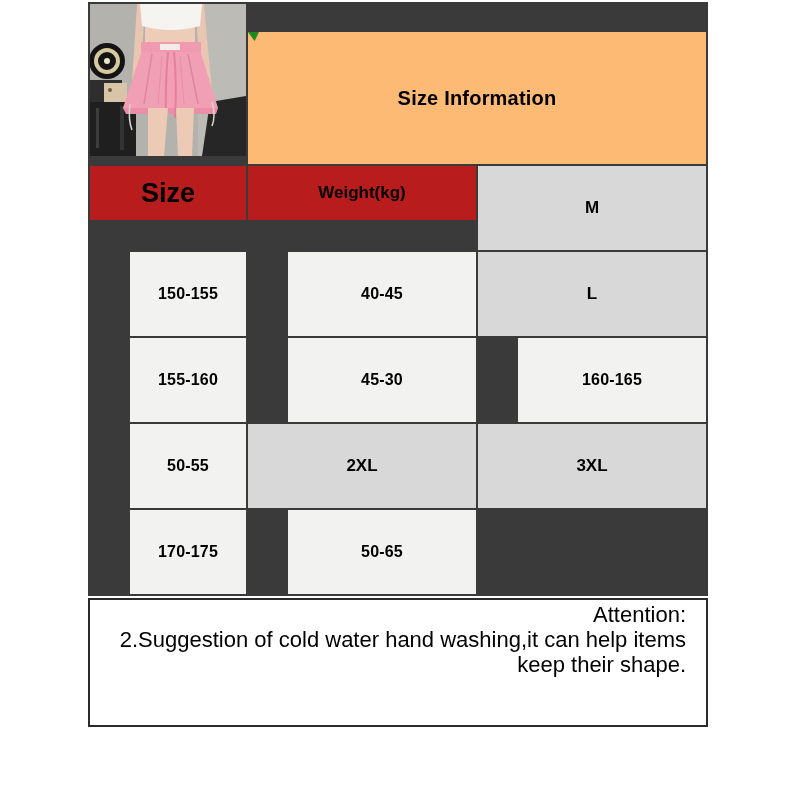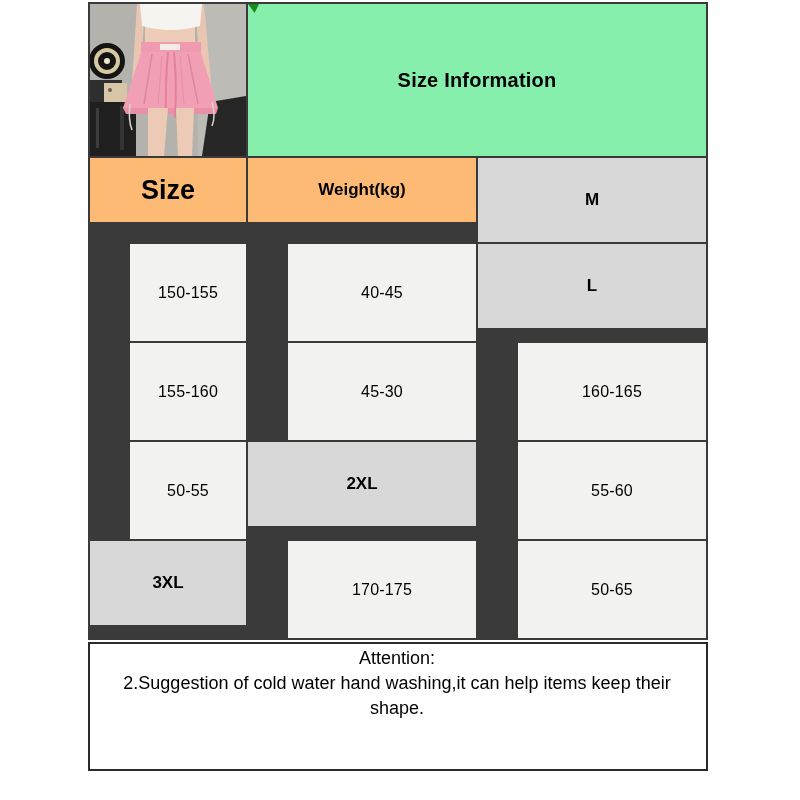--- a/index.html
+++ b/index.html
@@ -33,66 +33,67 @@
   }
   .photo-cell{
     background:#b3b2ad;
     height:152px;
     overflow:hidden;
     padding:0;
   }
   .photo-cell svg{display:block;width:100%;height:100%;}
   .title-cell{
     grid-column:2 / span 2;
-    background:#86efac;
-    height:152px;
+    background:#fdba74;
+    height:132px;
     position:relative;
+    margin-top:28px;
   }
   .title-text{
     font-size:20px;
     font-weight:bold;
     letter-spacing:0.2px;
   }
   .corner-flag{
     position:absolute;
     left:0; top:0;
     width:11px; height:9px;
     background:#1d8a1d;
     clip-path:polygon(0 0, 100% 0, 60% 100%);
   }
   .head-row{
-    background:#fdba74;
-    height:64px;
+    background:#b91c1c;
+    height:54px;
     font-weight:bold;
   }
   .size-head{font-size:27px;}
   .col-head{font-size:17px;}
   .size-col{
     background:#d8d8d8;
     height:84px;
     font-size:17px;
     font-weight:bold;
   }
   .data-cell{
     background:#f2f2f1;
-    height:97px;
+    height:84px;
     font-size:16px;
-    font-weight:normal;
+    font-weight:bold;
     letter-spacing:0.2px;
     margin-left:40px;
   }
   .attention-box{
     margin-top:2px;
     border:2px solid #2b2b2b;
     background:#ffffff;
     height:123px;
-    padding:2px 6px 0 4px;
-    font-size:18px;
+    padding:2px 20px 0 4px;
+    font-size:22px;
     line-height:25px;
-    text-align:center;
+    text-align:right;
   }
 </style>
 </head>
 <body>
 
 <div class="page">
   <div class="sheet">
 
     <div class="size-grid">
 
@@ -157,21 +158,20 @@
       <div class="cell data-cell">40-45</div>
 
       <div class="cell size-col">L</div>
       <div class="cell data-cell">155-160</div>
       <div class="cell data-cell">45-30</div>
 
       <div class="cell data-cell">160-165</div>
       <div class="cell data-cell">50-55</div>
 
       <div class="cell size-col">2XL</div>
-      <div class="cell data-cell">55-60</div>
 
       <div class="cell size-col">3XL</div>
       <div class="cell data-cell">170-175</div>
       <div class="cell data-cell">50-65</div>
     </div>
 
     <div class="attention-box">
       <div>Attention:</div>
       <div>2.Suggestion of cold water hand washing,it can help items keep their shape.</div>
     </div>

